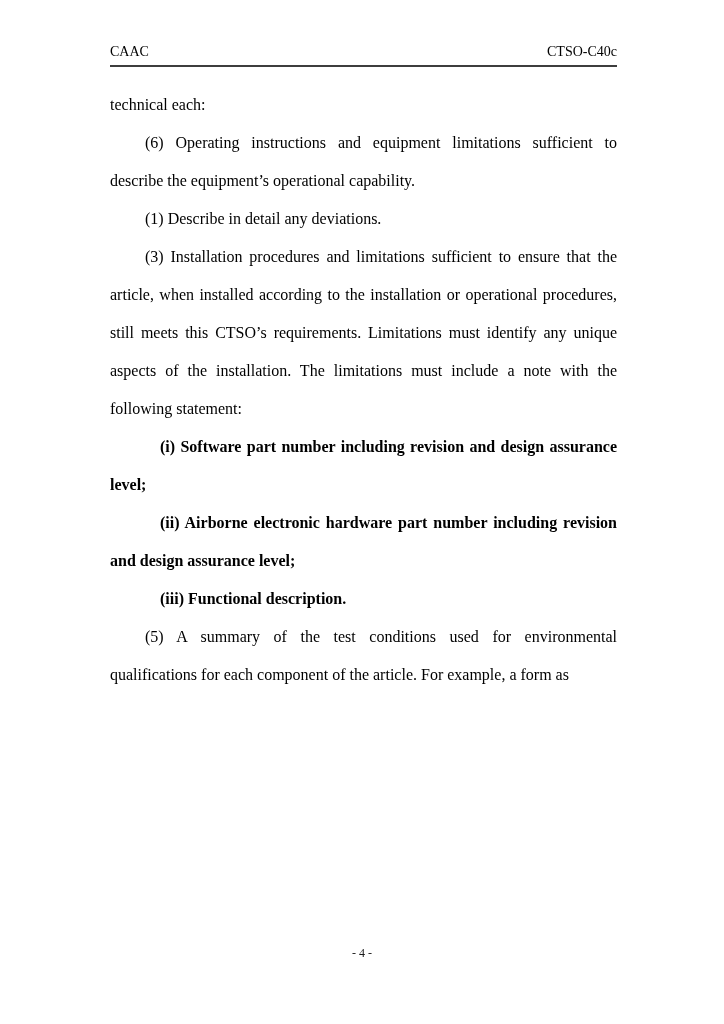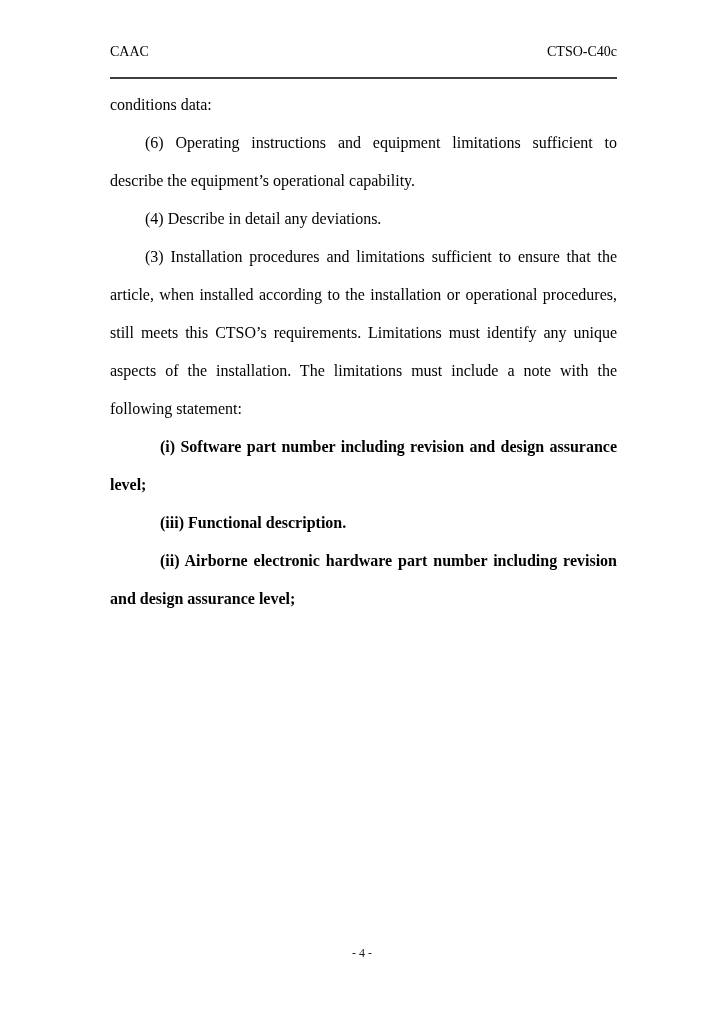--- a/index.html
+++ b/index.html
@@ -19,21 +19,21 @@
   .header {
     position: absolute;
     left: 110px;
     top: 44px;
     width: 507px;
     display: flex;
     justify-content: space-between;
     align-items: baseline;
     font-size: 14px;
     border-bottom: 2px solid #3d3d3d;
-    padding-bottom: 17px;
+    padding-bottom: 5px;
   }
   .content {
     position: absolute;
     left: 110px;
     top: 86px;
     width: 507px;
     font-size: 16px;
     line-height: 38px;
     text-align: justify;
   }
@@ -58,26 +58,27 @@
 <body>
 
 <div class="page">
 
   <div class="header">
     <span>CAAC</span>
     <span>CTSO-C40c</span>
   </div>
 
   <div class="content">
-    <p>conditions data:</p>
+    <p>technical each:</p>
     <p class="ind1">(6) Operating instructions and equipment limitations sufficient to describe the equipment’s operational capability.</p>
-    <p class="ind1">(4) Describe in detail any deviations.</p>
+    <p class="ind1">(1) Describe in detail any deviations.</p>
     <p class="ind1">(3) Installation procedures and limitations sufficient to ensure that the article, when installed according to the installation or operational procedures, still meets this CTSO’s requirements. Limitations must identify any unique aspects of the installation. The limitations must include a note with the following statement:</p>
     <p class="ind2">(i) Software part number including revision and design assurance level;</p>
+    <p class="ind2">(ii) Airborne electronic hardware part number including revision and design assurance level;</p>
     <p class="ind2">(iii) Functional description.</p>
-    <p class="ind2">(ii) Airborne electronic hardware part number including revision and design assurance level;</p>
+    <p class="ind1">(5) A summary of the test conditions used for environmental qualifications for each component of the article. For example, a form as</p>
   </div>
 
   <div class="footer">
     <span>- 4 -</span>
   </div>
 
 </div>
 
 </body></html>

